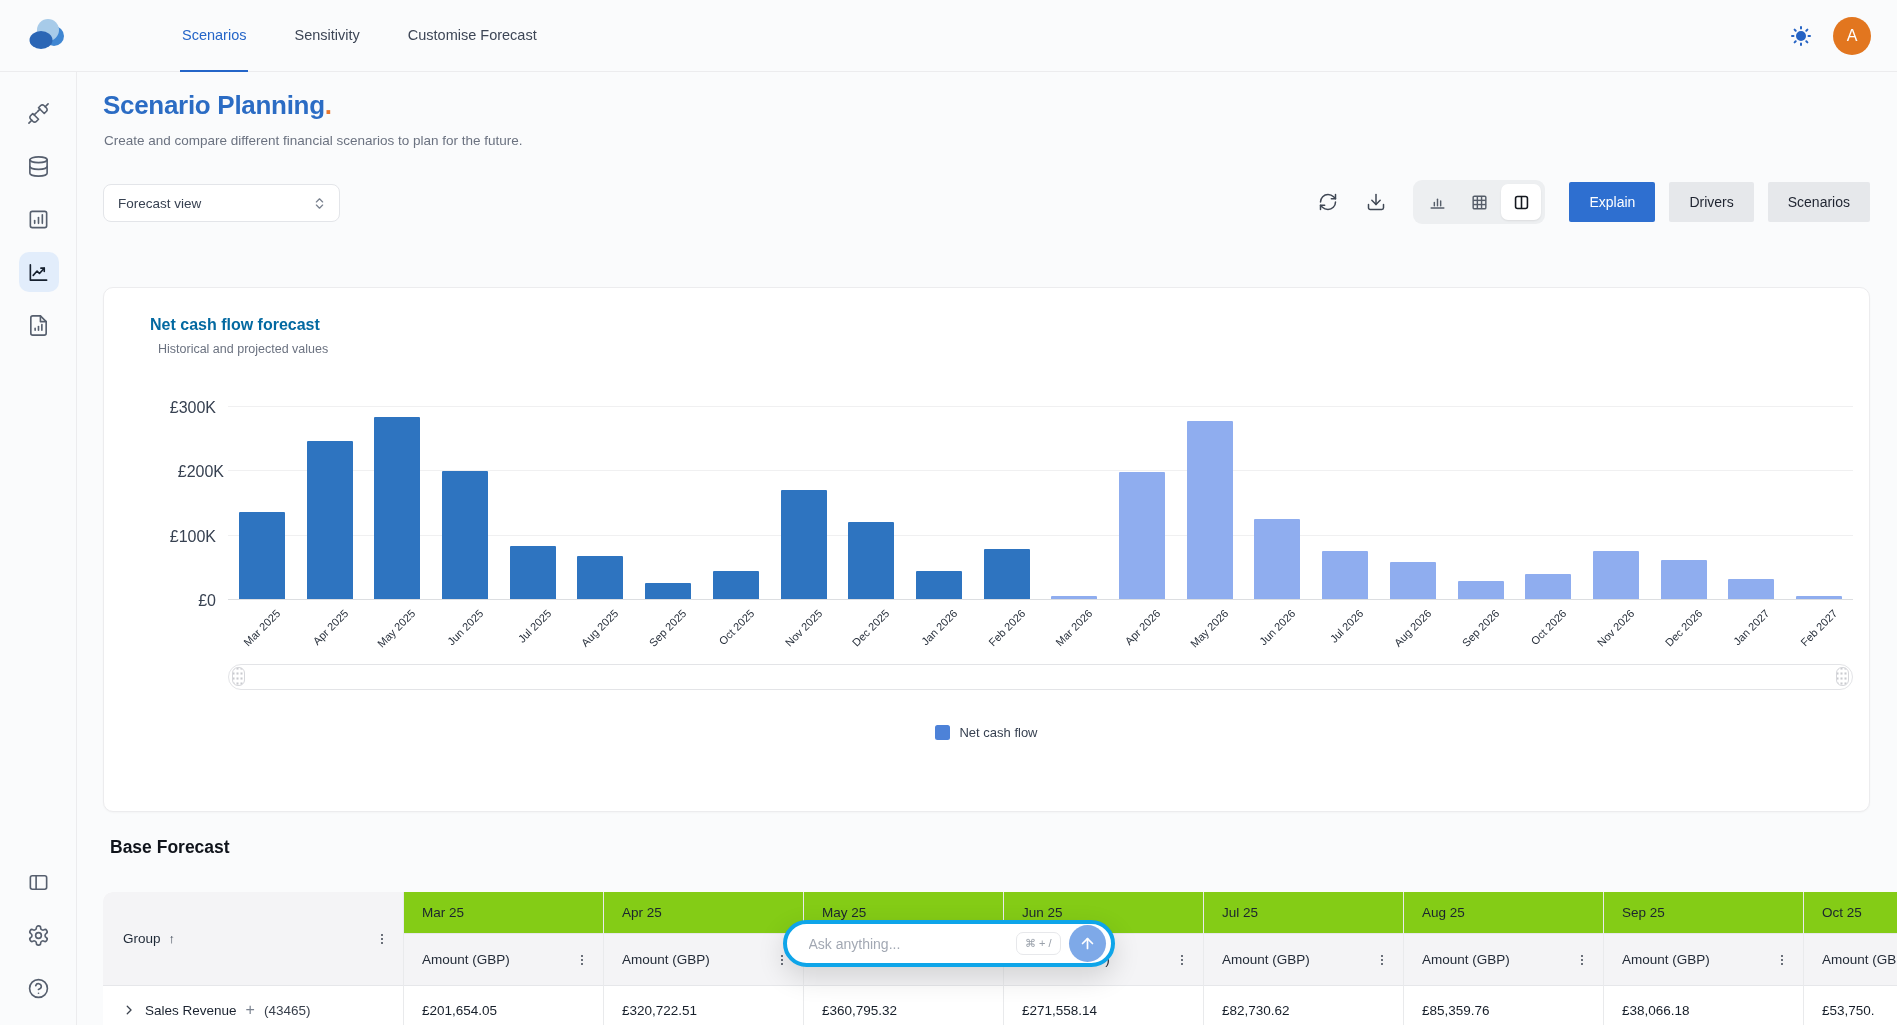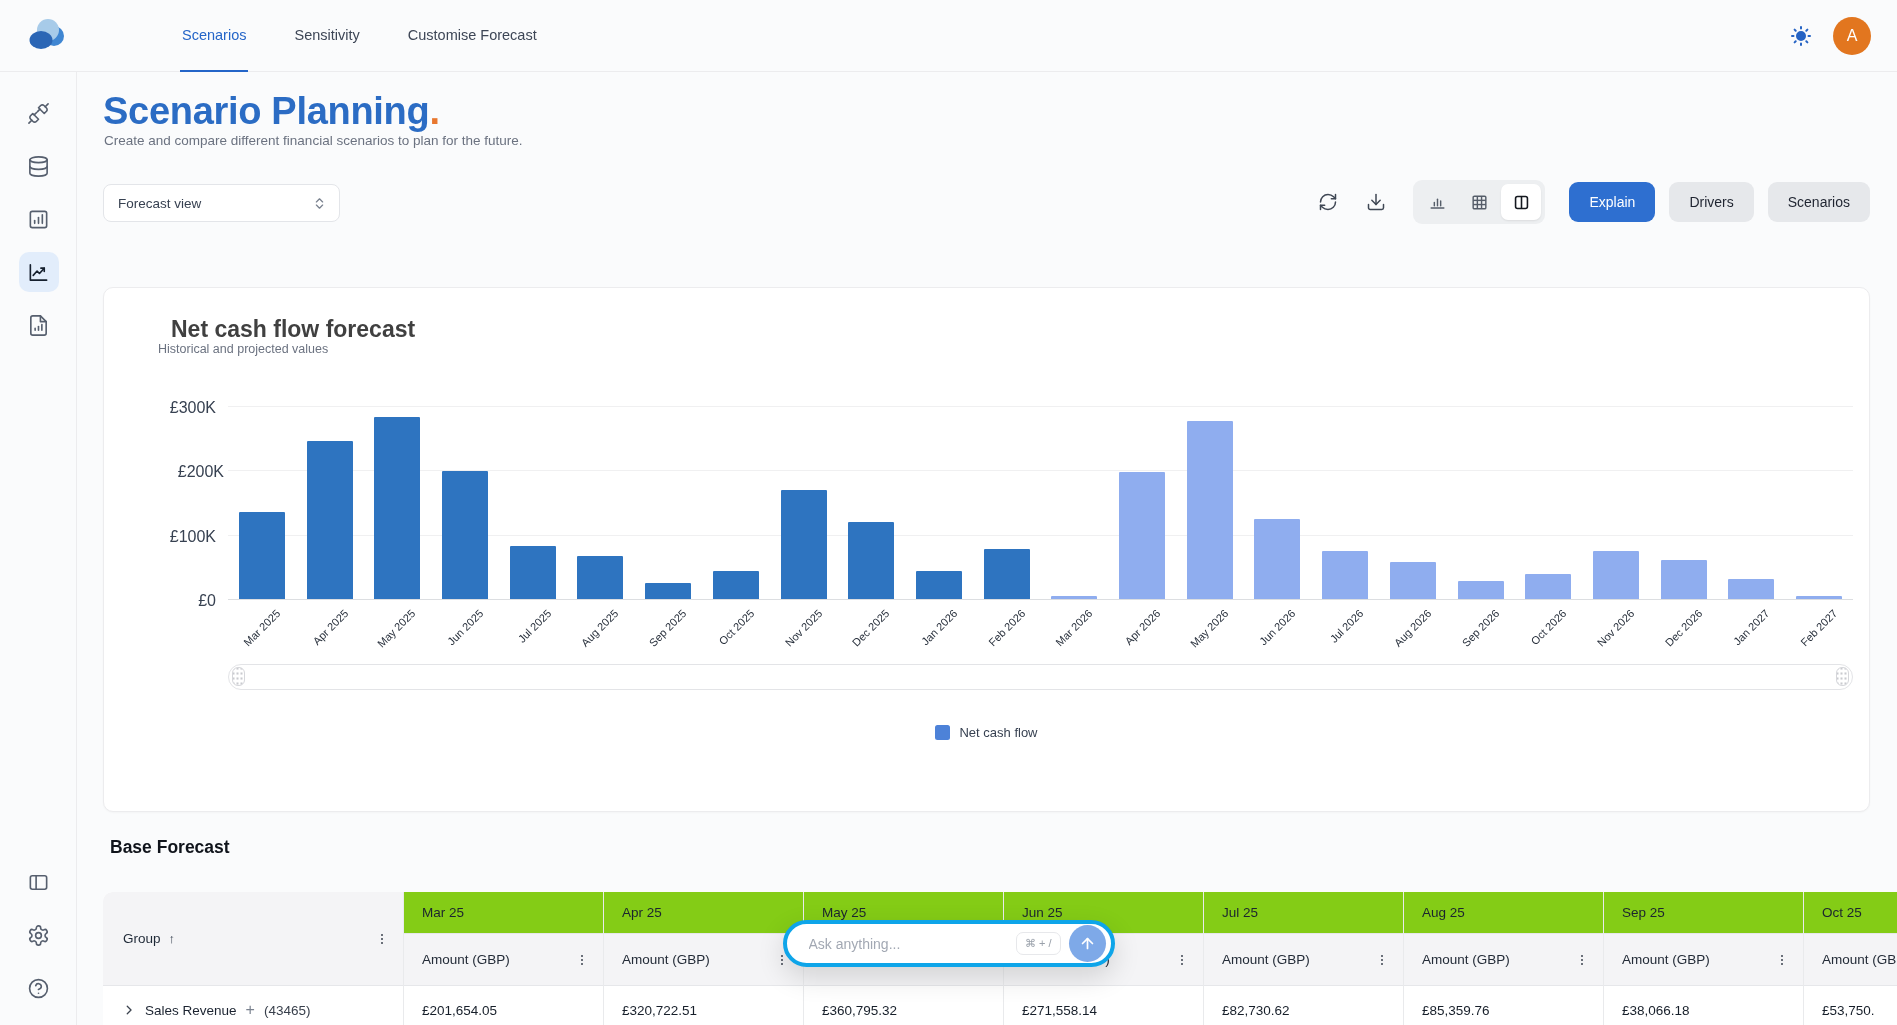--- a/index.html
+++ b/index.html
@@ -25,47 +25,47 @@
   .side-stack { position:absolute; top:21px; left:0; width:77px; display:flex;
     flex-direction:column; align-items:center; gap:13px; }
   .side-stack.bottom { top:auto; bottom:17px; }
   .side-btn { width:40px; height:40px; border-radius:10px; display:flex; align-items:center;
     justify-content:center; color:#565f6e; cursor:pointer; }
   .side-btn.active { background:#e2edfb; color:#16202e; }
   .side-btn svg { width:23px; height:23px; }
 
   
   .main { position:absolute; left:77px; top:72px; width:1820px; height:953px; background:#fafbfc; }
-  .page-title { position:absolute; left:26px; top:18px; font-size:38px; font-weight:700; color:#2b6cc4; letter-spacing:-.3px; }
+  .page-title { position:absolute; left:26px; top:18px; font-size:26px; font-weight:700; color:#2b6cc4; letter-spacing:-.3px; }
   .page-title .dot { color:#e8772e; }
   .page-subtitle { position:absolute; left:27px; top:61px; font-size:13.5px; color:#6b7280; }
 
   
   .view-select { position:absolute; left:26px; top:112px; width:237px; height:38px; background:#fff;
     border:1px solid #e3e5e9; border-radius:8px; display:flex; align-items:center;
     padding:0 12px 0 14px; font-size:13.5px; color:#374151; cursor:pointer; }
   .view-select svg { margin-left:auto; width:15px; height:15px; color:#7a828f; }
   .controls-right { position:absolute; right:27px; top:108px; display:flex; align-items:center; gap:14px; }
   .icon-btn { width:34px; height:34px; display:flex; align-items:center; justify-content:center;
     color:#3f4754; cursor:pointer; }
   .icon-btn svg { width:20px; height:20px; }
   .segmented { display:flex; align-items:center; background:#edeff1; border-radius:9px; padding:4px; gap:2px; margin-left:6px; }
   .seg-cell { width:40px; height:36px; border-radius:7px; display:flex; align-items:center;
     justify-content:center; color:#555d69; cursor:pointer; }
   .seg-cell svg { width:19px; height:19px; }
   .seg-cell.active { background:#fff; color:#14181f; box-shadow:0 1px 2px rgba(0,0,0,.08); }
-  .btn { height:40px; border:none; border-radius:9px; padding:0 20px; font-size:14px;
+  .btn { height:40px; border:none; border-radius:2px; padding:0 20px; font-size:14px;
     font-family:"Liberation Sans", sans-serif; cursor:pointer; }
   .btn.primary { background:#2e6fd0; color:#fff; margin-left:10px; }
   .btn.gray { background:#e6e8eb; color:#1f2430; }
 
   
   .chart-card { position:absolute; left:26px; top:215px; width:1767px; height:525px; background:#fff;
     border:1px solid #ececee; border-radius:10px; box-shadow:0 1px 2px rgba(16,24,40,.03); }
-  .chart-title { position:absolute; left:67px; top:28px; font-size:23px; font-weight:600; color:#404040; }
+  .chart-title { position:absolute; left:46px; top:28px; font-size:16px; font-weight:600; color:#0369a1; }
   .chart-subtitle { position:absolute; left:54px; top:54px; font-size:12.5px; color:#6b7280; }
   .plot { position:absolute; left:124px; top:118px; width:1625px; height:193px; }
   .gridline { position:absolute; left:0; width:100%; height:1px; background:#f0f0f1; }
   .gridline.zero { background:#dcdee1; }
   .ytick { position:absolute; width:52px; text-align:right; font-size:16px; color:#374151; }
   .bar { position:absolute; bottom:0; border-radius:1px 1px 0 0; cursor:pointer; }
   .xlabels { position:absolute; left:124px; top:319px; width:1625px; height:60px; }
   .xlabel { position:absolute; top:0; white-space:nowrap; font-size:11px; color:#28303c;
     transform:translateX(-100%) rotate(-45deg); transform-origin:100% 0; }
   .range-bar { position:absolute; left:124px; top:376px; width:1625px; height:26px;

